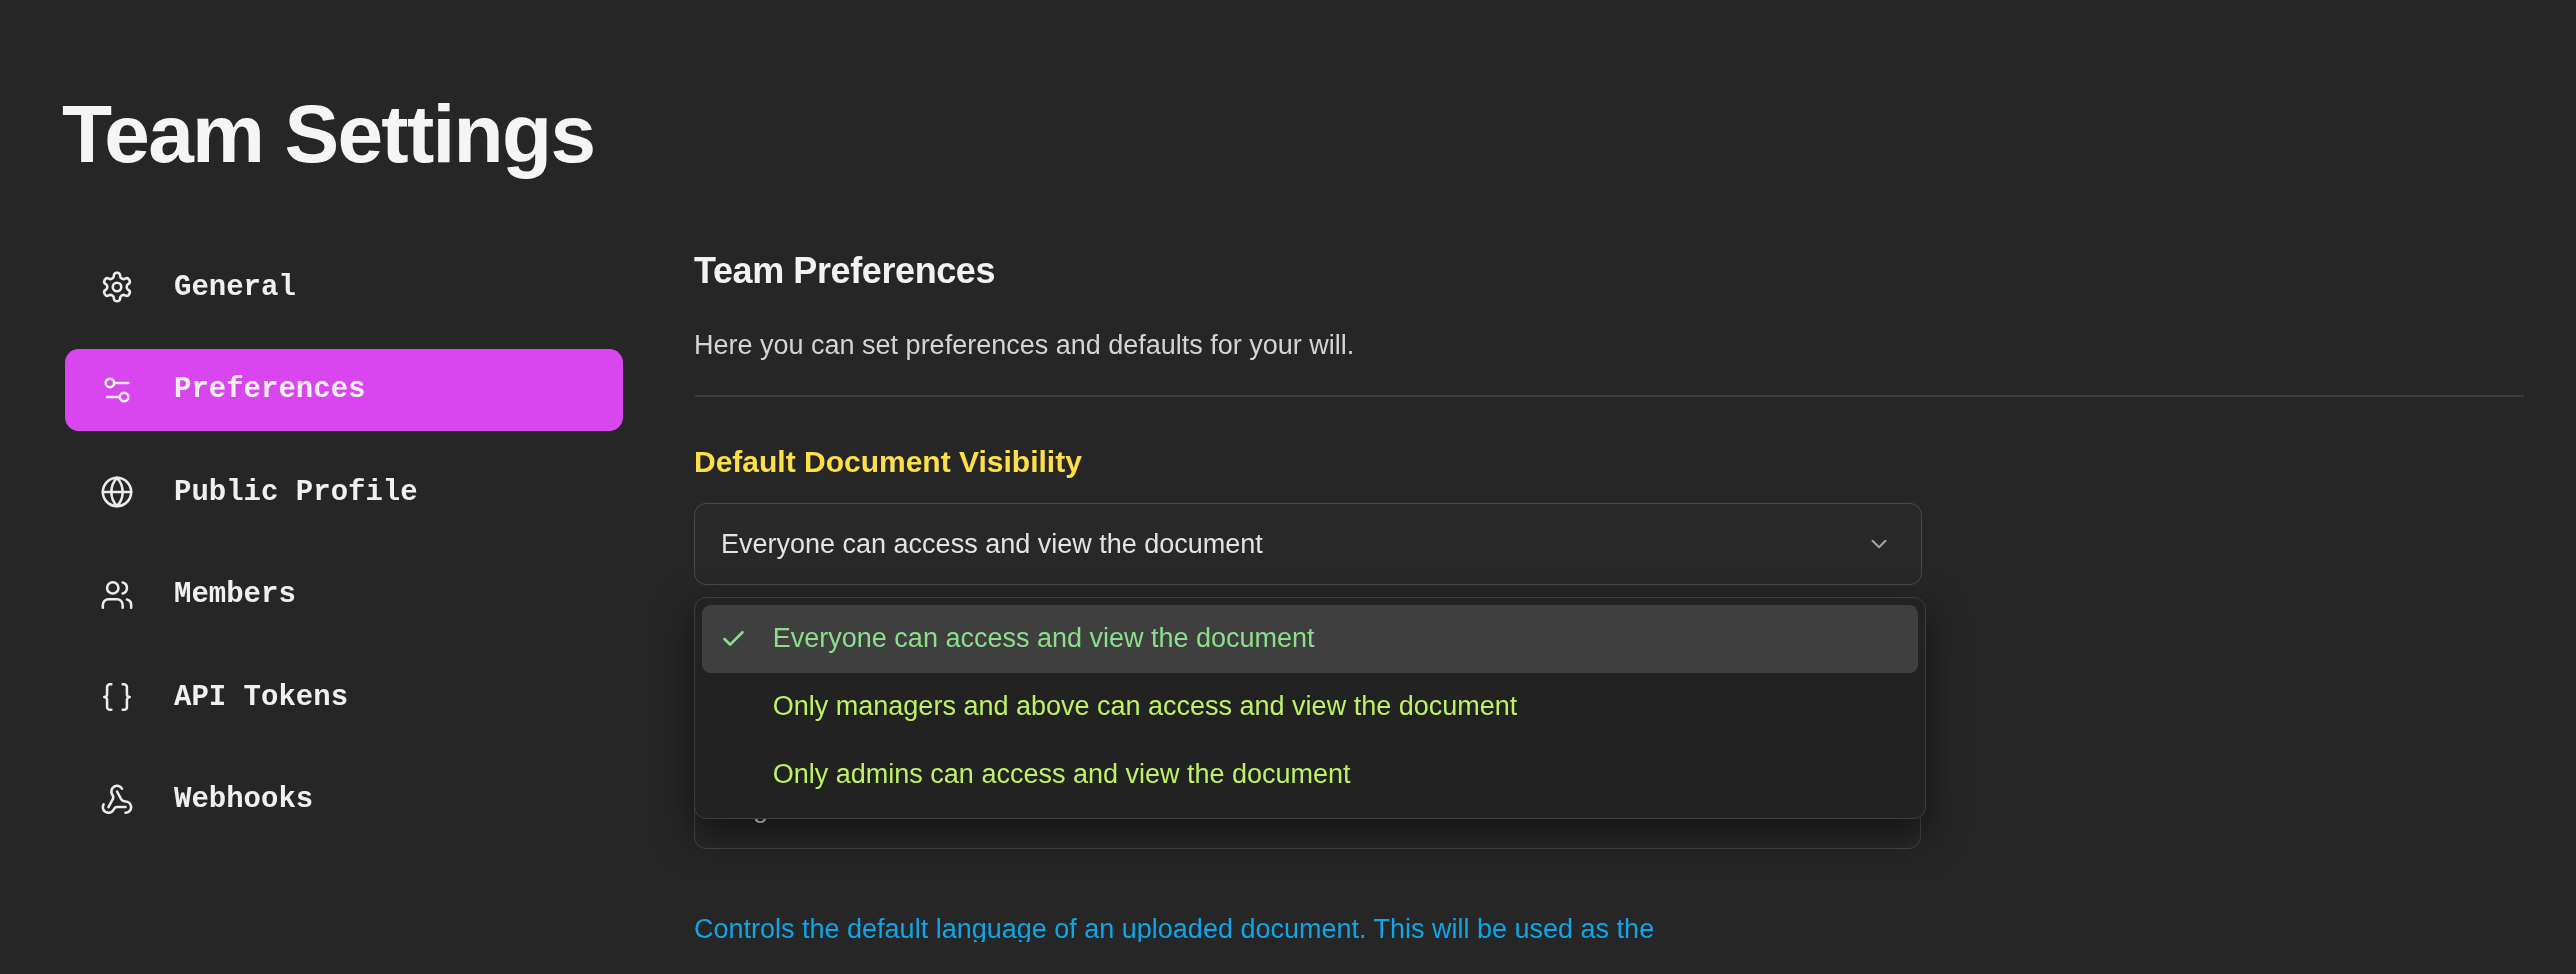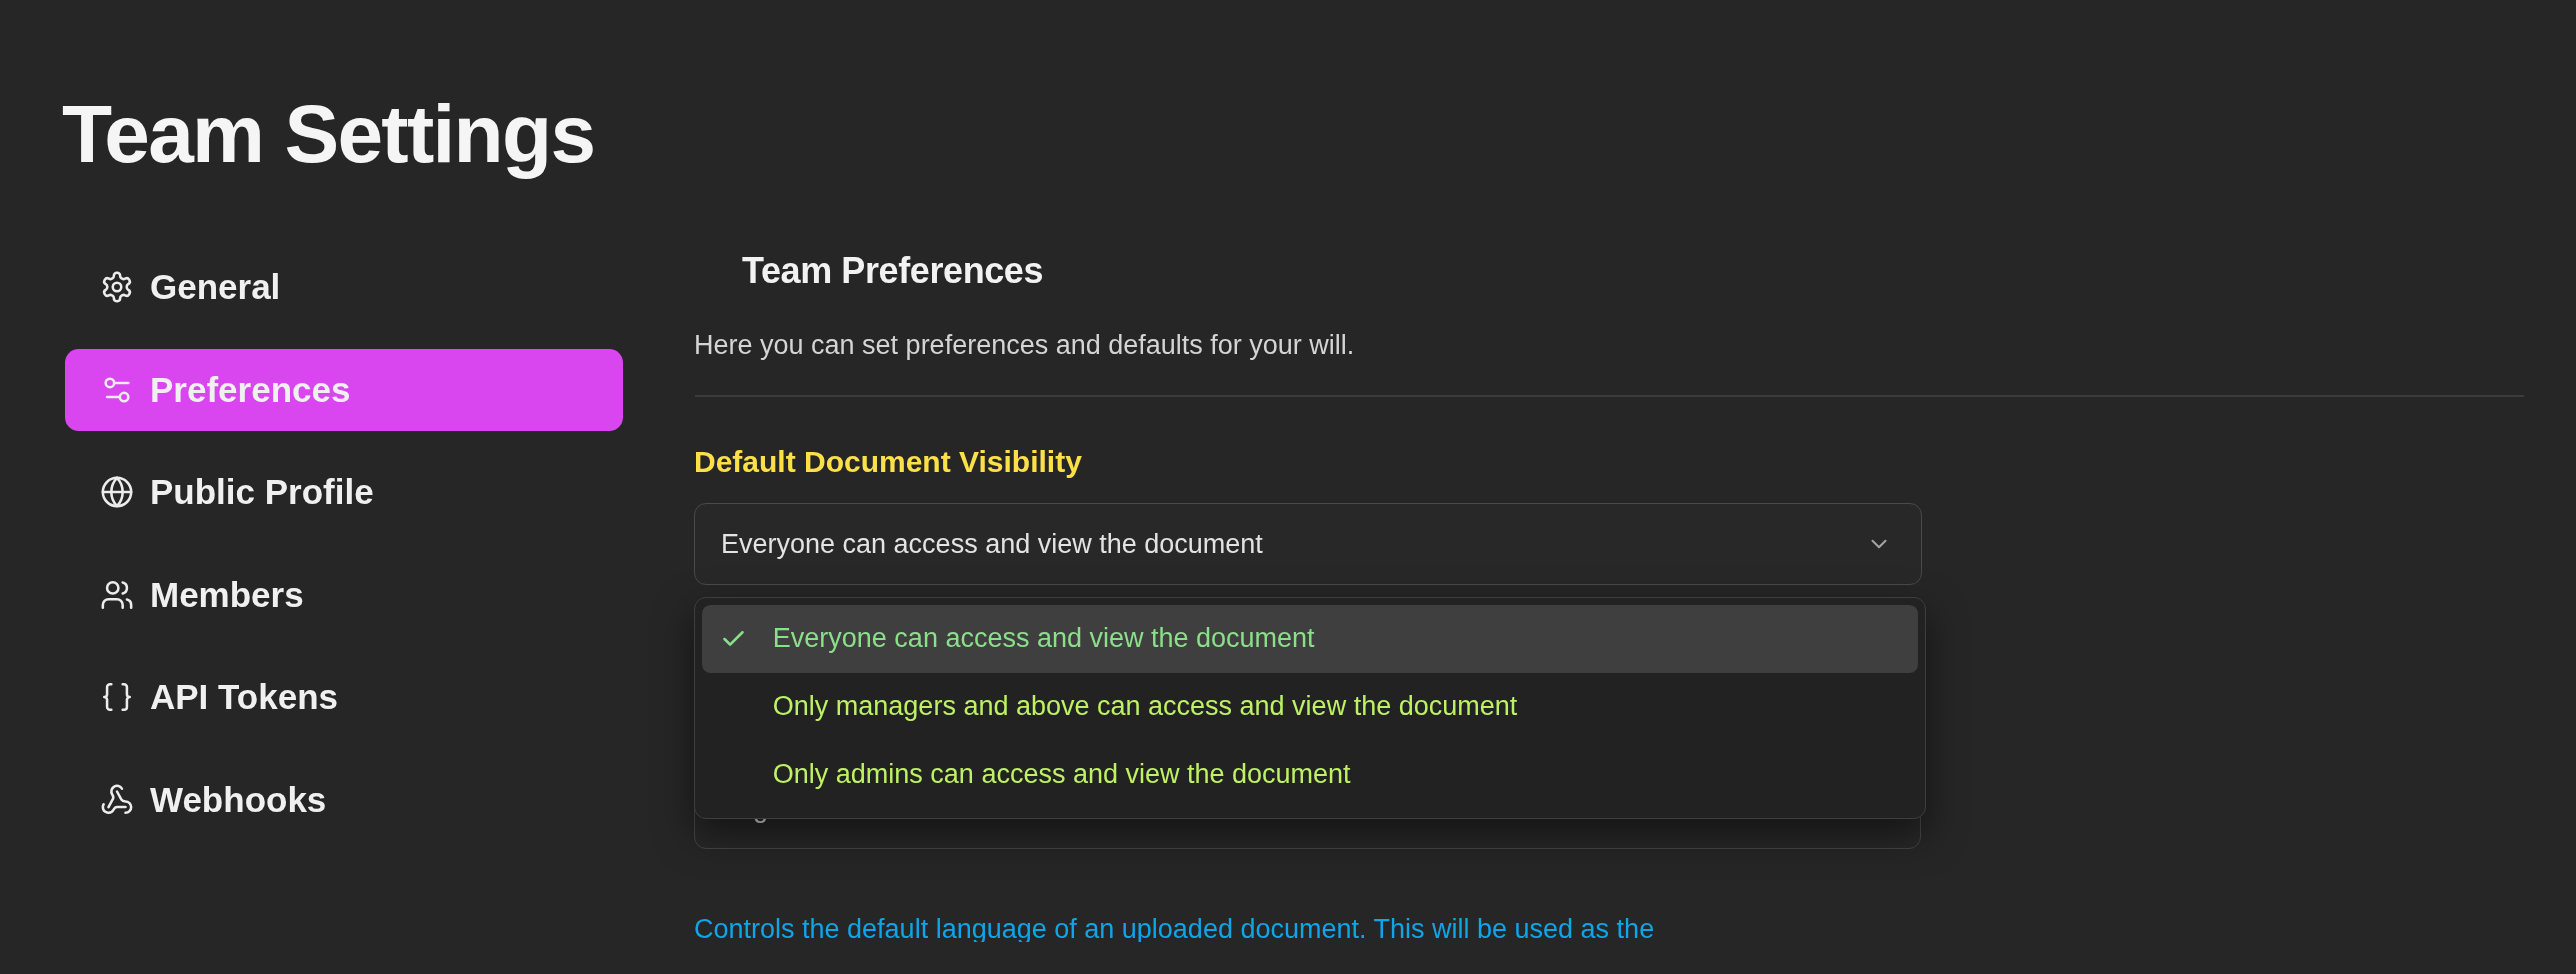--- a/index.html
+++ b/index.html
@@ -13,32 +13,32 @@
   }
   .page-title {
     position:absolute; left:62px; top:89px;
     font-size:82px; font-weight:700; color:#f5f5f5;
     letter-spacing:-1.7px; line-height:89px;
   }
   
   .sidebar { position:absolute; left:65px; top:246px; width:558px; }
   .nav-item {
     position:relative; height:82px; margin-bottom:20.5px;
-    display:flex; align-items:center; gap:16px;
+    display:flex; align-items:center; gap:40px;
     padding-left:35px; border-radius:13.7px; cursor:pointer;
-    color:#f0f0f0; font-size:35px; font-weight:600;
+    color:#f0f0f0; font-size:29px; font-weight:600;font-family:Liberation Mono, monospace;
   }
   .nav-item.active { background:#d946ef; }
   .nav-icon { width:34px; height:34px; flex:0 0 34px; display:block; }
   .nav-icon svg { width:34px; height:34px; display:block; stroke:#ececec; }
   
   .main { position:absolute; left:694px; top:0; width:1830px; }
   .section-heading {
     position:absolute; left:0; top:250px;
-    font-size:36px; font-weight:700; color:#f2f2f2; letter-spacing:-0.4px;margin-left:48px;
+    font-size:36px; font-weight:700; color:#f2f2f2; letter-spacing:-0.4px;
   }
   .section-desc {
     position:absolute; left:0; top:330px;
     font-size:27px; font-weight:400; color:#d4d4d4;
   }
   .divider { position:absolute; left:0.9px; top:395px; width:1829px; height:1.7px; background:#3c3c3c; }
   .field-label {
     position:absolute; left:0; top:445px;
     font-size:30px; font-weight:700; color:#fde047;
   }

